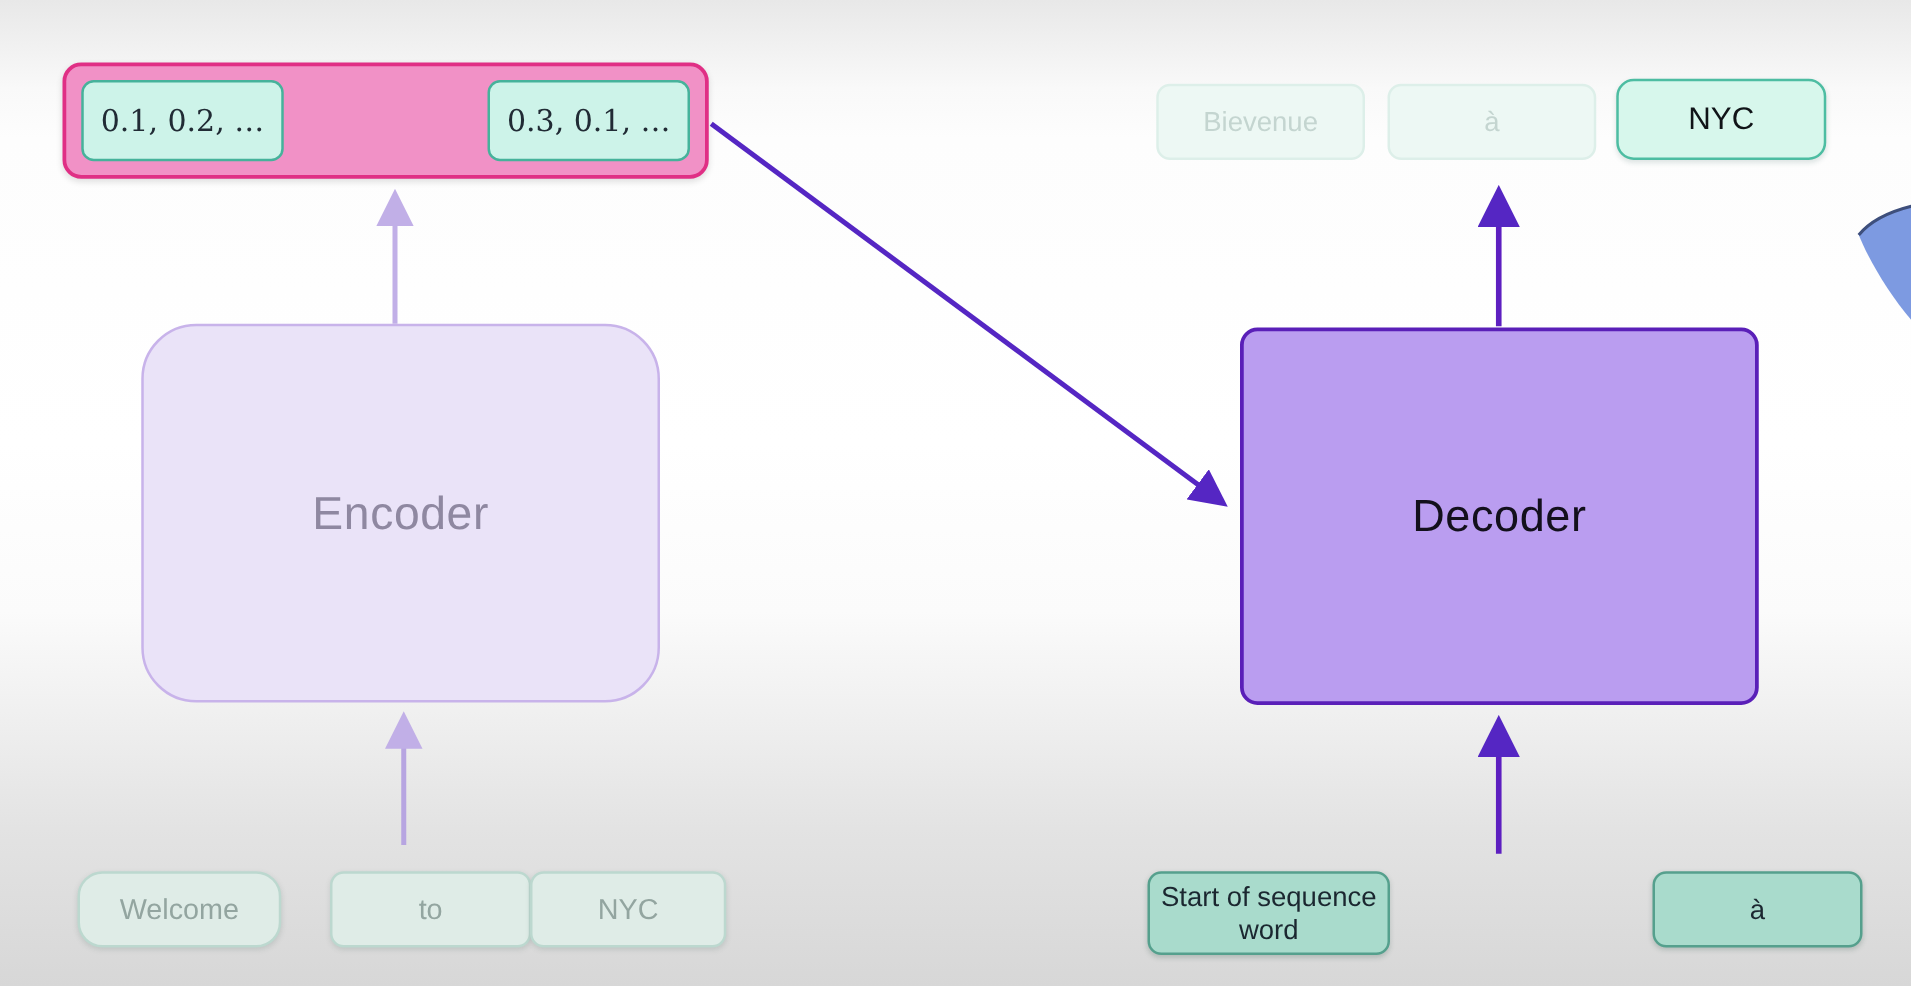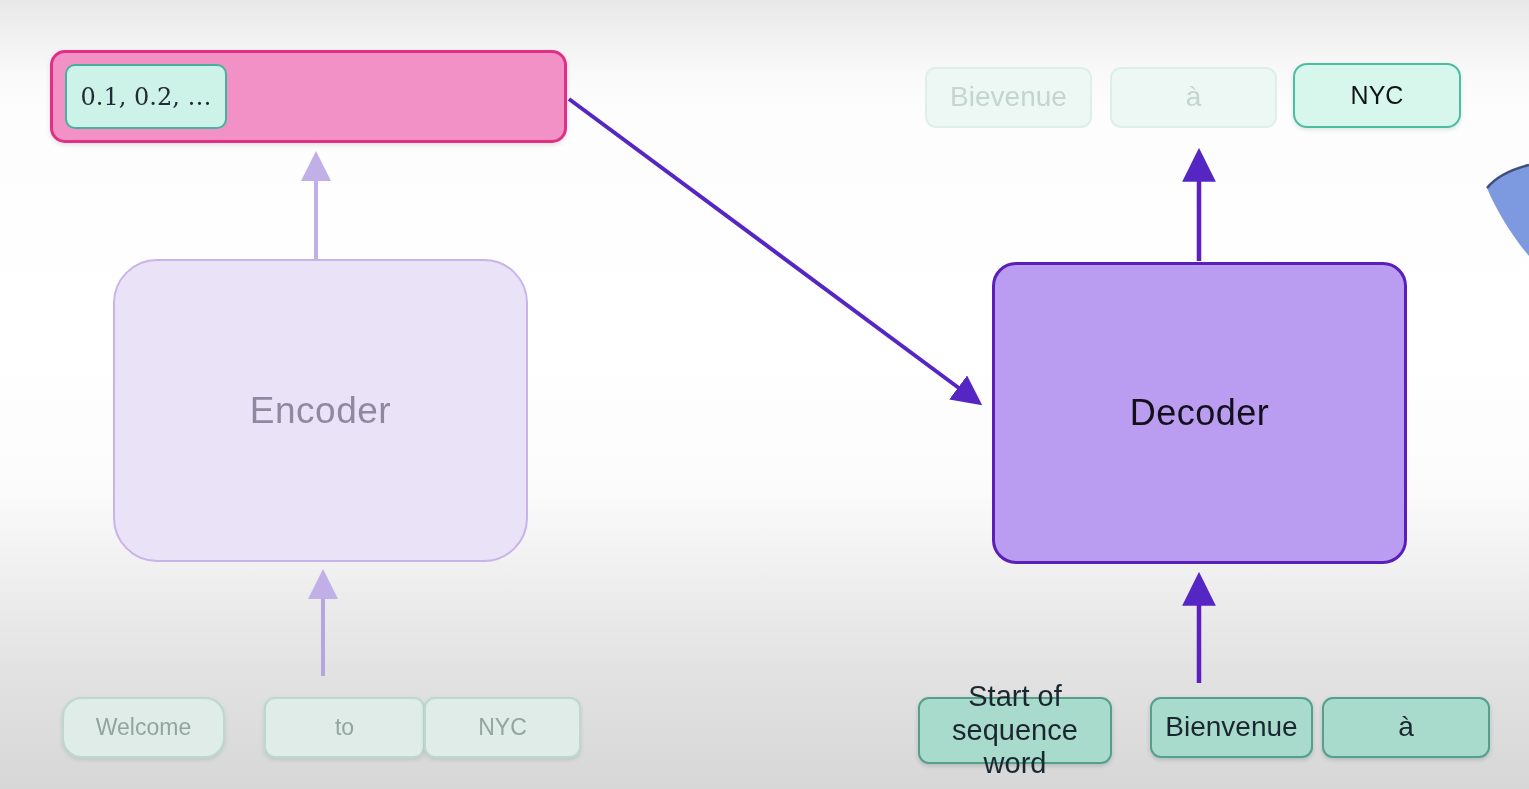--- a/index.html
+++ b/index.html
@@ -39,30 +39,30 @@
     background:#eae3f8;
     border:2px solid #c8b3ea;
     border-radius:44px;
     display:flex;align-items:center;justify-content:center;
     font-size:37px;color:#8f88a1;letter-spacing:.5px;
   }
   .decoder{
     left:992px;top:262px;width:415px;height:302px;
     background:#ba9df0;
     border:3px solid #5a1fb8;
-    border-radius:24px;
+    border-radius:14px;
     display:flex;align-items:center;justify-content:center;
     font-size:36px;color:#13101c;letter-spacing:.5px;
   }
 
   
   .chip{
     height:61px;border-radius:11px;
     display:flex;align-items:center;justify-content:center;text-align:center;
-    font-size:28px;line-height:1.15;
+    font-size:22px;line-height:1.15;
   }
   .chip.faded-src{
     background:#dfece7;border:2px solid #bcd8cf;color:#93a5a0;
     box-shadow:0 2px 4px rgba(90,110,105,.18);
     top:697px;font-size:23px;
   }
   .src-1{left:62px;width:163px;border-radius:20px;}
   .src-2{left:243px;width:161px;margin-left:21px;}
   .src-3{left:424px;width:157px;}
 
@@ -77,21 +77,21 @@
     background:#d7f7ec;border:2.5px solid #4dbda2;border-radius:14px;
     color:#101418;font-size:25px;
     box-shadow:0 2px 4px rgba(40,90,80,.15);
   }
 
   .chip.dec-in{
     background:#a9dbcc;border:2px solid #55a08d;color:#1b2730;
     box-shadow:0 2px 4px rgba(40,80,70,.22);
     top:697px;
   }
-  .in-1{left:918px;top:694px;width:194px;height:67px;font-size:29px;}
+  .in-1{left:918px;top:694px;width:194px;height:67px;font-size:22px;}
   .in-2{left:1150px;width:163px;}
   .in-3{left:1322px;width:168px;}
 </style>
 </head>
 <body>
 
 <div class="canvas">
 
   <svg class="arrow-layer" viewBox="0 0 1529 789" xmlns="http://www.w3.org/2000/svg">
     <defs>
@@ -112,35 +112,35 @@
     <line x1="1199" y1="261" x2="1199" y2="158" stroke="#5d1fc0" stroke-width="4.5" marker-end="url(#head-solid)"></line>
 
     <line x1="1199" y1="683" x2="1199" y2="582" stroke="#5d1fc0" stroke-width="4.5" marker-end="url(#head-solid)"></line>
 
     <path d="M1487,188 C1496,177 1509,170 1529,165 L1529,256 C1512,236 1496,210 1487,188 Z" fill="#7d9ae1"></path>
     <path d="M1487,188 C1496,177 1509,170 1529,165" fill="none" stroke="#3e4f7c" stroke-width="2.5"></path>
   </svg>
 
   <div class="abs pink-box">
     <div class="vec">0.1, 0.2, …</div>
+    <div class="vec">0.3, 0.1, …</div>
   </div>
 
   <div class="abs encoder">
     <span>Encoder</span>
   </div>
 
   <div class="abs decoder">
     <span>Decoder</span>
   </div>
 
   <div class="abs chip faded-src src-1">Welcome</div>
   <div class="abs chip faded-src src-2">to</div>
   <div class="abs chip faded-src src-3">NYC</div>
 
   <div class="abs chip ghost out-1">Bievenue</div>
   <div class="abs chip ghost out-2">à</div>
   <div class="abs chip active-out">NYC</div>
 
   <div class="abs chip dec-in in-1">Start of sequence word</div>
-  <div class="abs chip dec-in in-2">Bienvenue</div>
   <div class="abs chip dec-in in-3">à</div>
 
 </div>
 
 </body></html>

